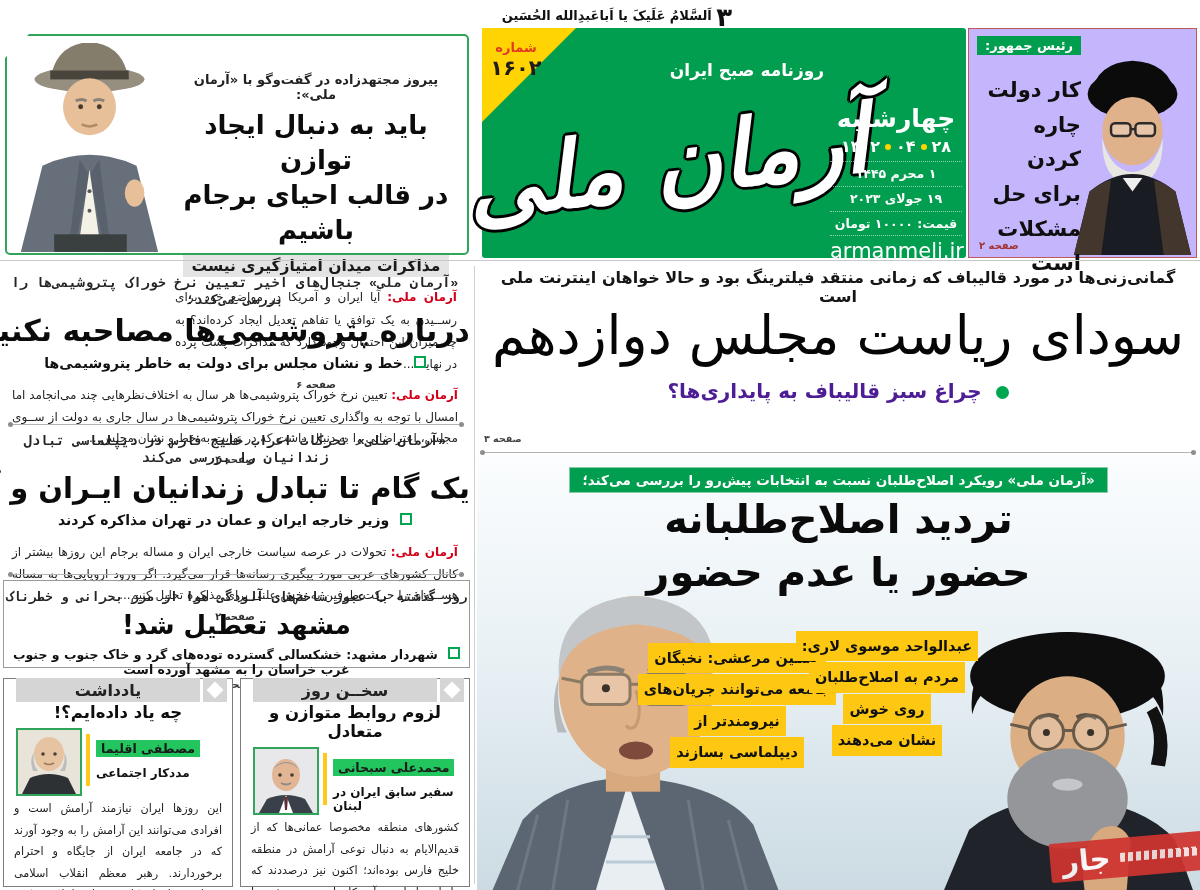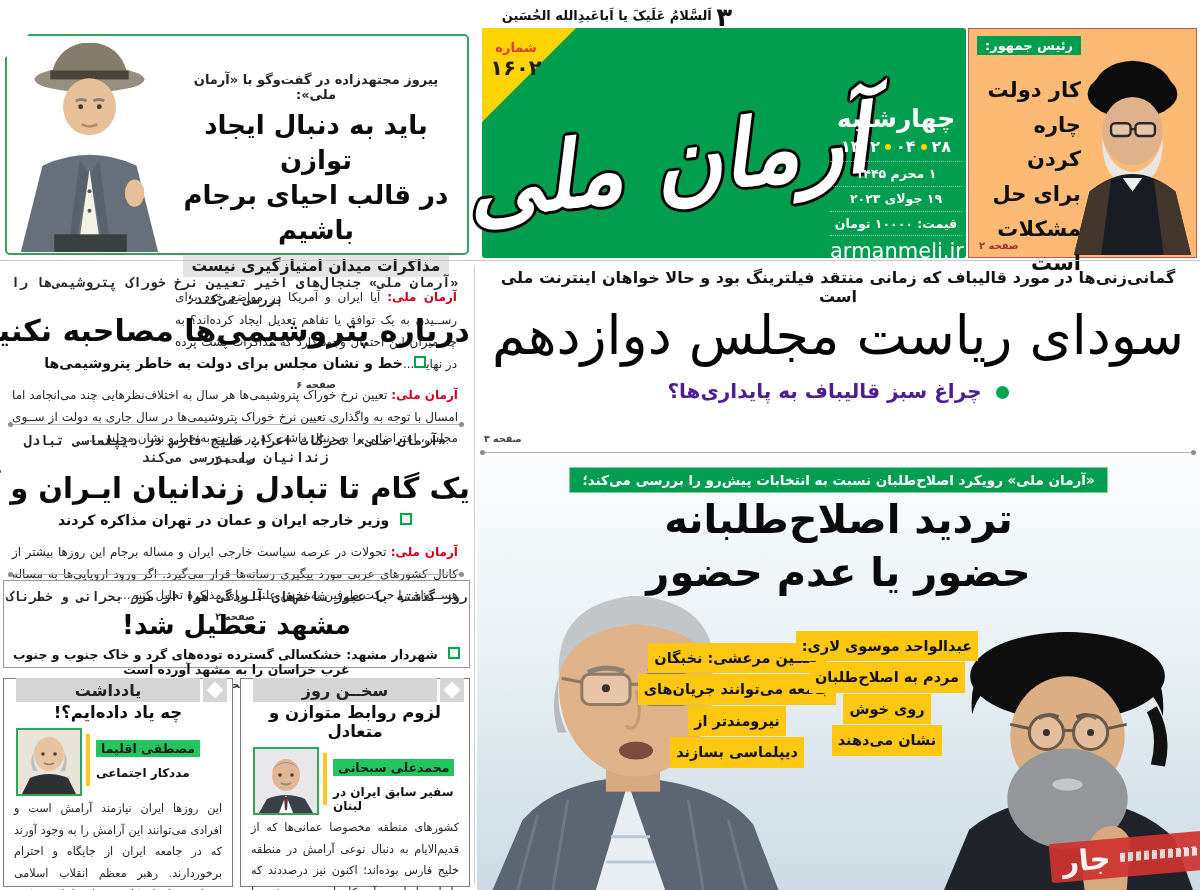--- a/index.html
+++ b/index.html
@@ -26,21 +26,21 @@
         white-space:nowrap;transform:rotate(-7deg);
         text-shadow:-3px 0 #000,3px 0 #000,0 -3px #000,0 3px #000,-2px -2px #000,2px 2px #000,-2px 2px #000,2px -2px #000;}
   .date-col{position:absolute;right:4px;top:76px;width:132px;text-align:center;color:#fff;}
   .weekday{font-size:25px;font-weight:bold;}
   .date-sh{display:flex;justify-content:center;align-items:center;gap:5px;font-size:16px;font-weight:bold;margin-top:4px;}
   .ydot{width:6px;height:6px;border-radius:50%;background:#FFD402;display:inline-block;}
   .drow{font-size:12.5px;font-weight:bold;margin-top:5px;padding-top:4px;border-top:1px dotted rgba(255,255,255,.55);}
   .website{direction:ltr;font-size:21px;margin-top:4px;padding-top:3px;border-top:1px dotted rgba(255,255,255,.55);}
 
   
-  .pres{left:968px;top:28px;width:229px;height:230px;background:#fdba74;border:1px solid #c0585a;box-sizing:border-box;}
+  .pres{left:968px;top:28px;width:229px;height:230px;background:#c4b5fd;border:1px solid #c0585a;box-sizing:border-box;}
   .pres-chip{position:absolute;top:7px;left:8px;background:#019E4F;color:#fff;font-size:13px;
              font-weight:bold;padding:2px 8px;}
   .pres-title{position:absolute;left:10px;top:44px;width:102px;text-align:right;font-size:21px;
               font-weight:bold;line-height:1.65;color:#0f0f0f;}
   .pres-page{position:absolute;left:10px;bottom:6px;font-size:10px;font-weight:bold;color:#a23333;}
   .pres-photo{position:absolute;right:2px;bottom:0;width:122px;height:204px;}
 
   
   .intv{left:5px;top:34px;width:464px;height:221px;border:2px solid #2fa45a;border-radius:5px;
         background:#fff;box-sizing:border-box;}
@@ -123,20 +123,21 @@
     <span class="ornament-mark">۳</span>
     <span>اَلسَّلامُ عَلَیکَ یا اَباعَبدِالله الحُسَین</span>
   </div>
 
   <div class="abs masthead">
     <div class="issue-tri"></div>
     <div class="issue-text">
       <span class="issue-label">شماره</span>
       <span class="issue-num">۱۶۰۲</span>
     </div>
+    <div class="tagline">روزنامه صبح ایران</div>
     <div class="logo">آرمان ملی</div>
     <div class="date-col">
       <div class="weekday">چهارشنبه</div>
       <div class="date-sh">
         <span>۲۸</span>
         <span class="ydot"></span>
         <span>۰۴</span>
         <span class="ydot"></span>
         <span>۱۴۰۲</span>
       </div>

